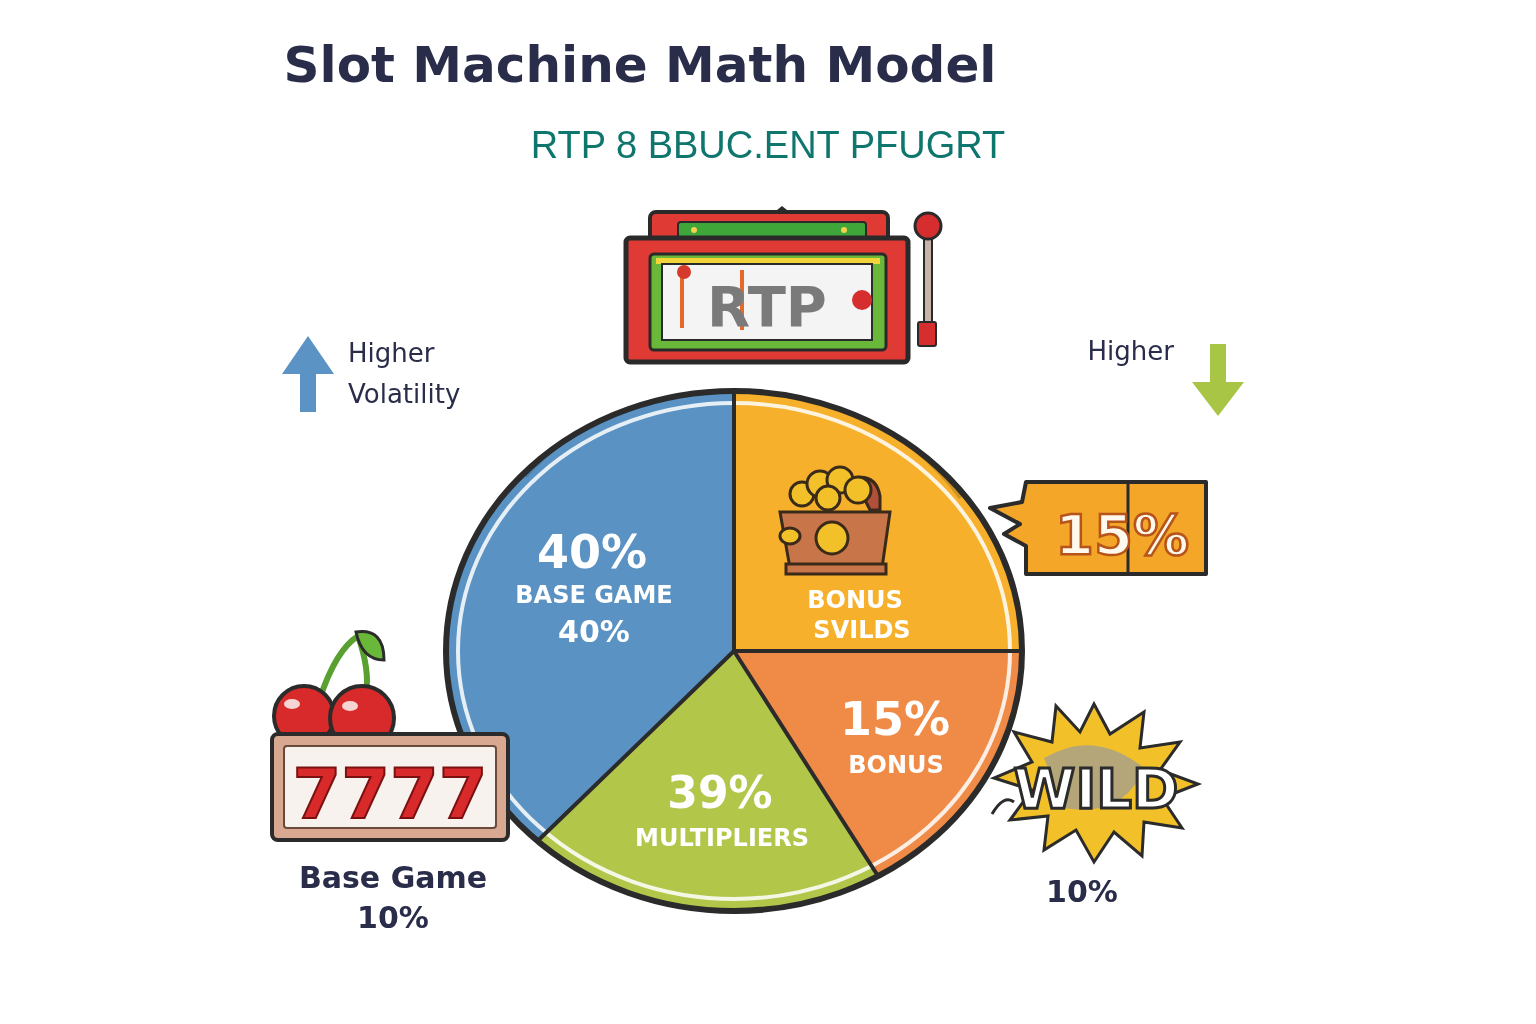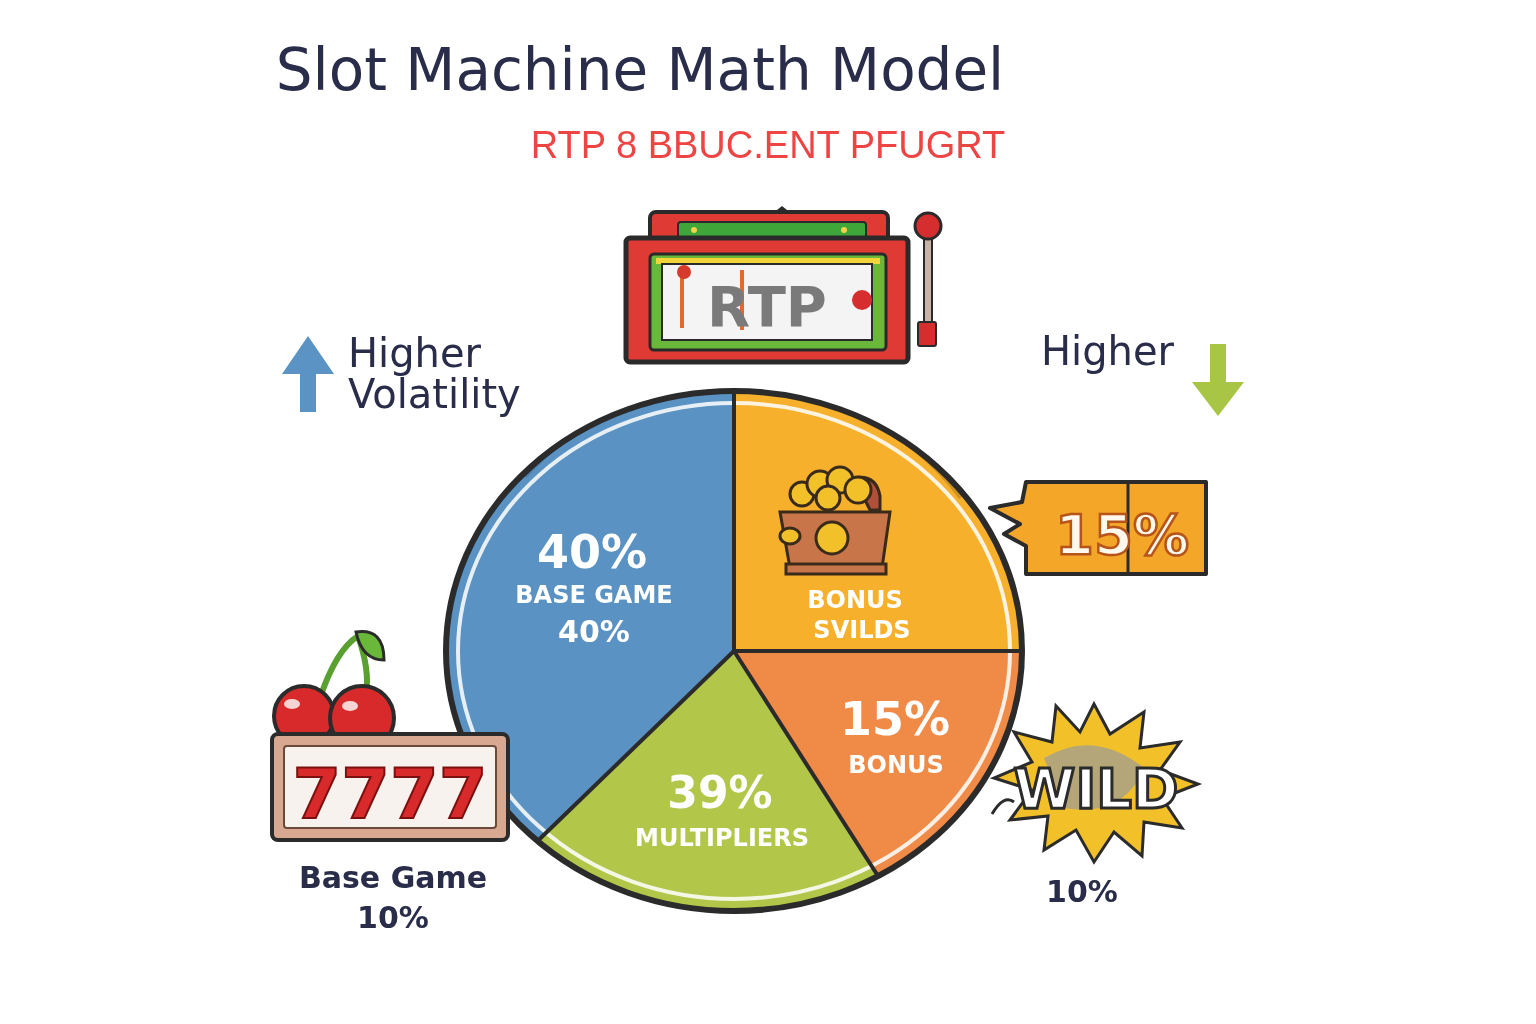--- a/index.html
+++ b/index.html
@@ -3,27 +3,27 @@
 <meta charset="utf-8">
 <style>
   html, body { margin: 0; padding: 0; }
   body {
     width: 1536px; height: 1024px; background: #ffffff; position: relative; overflow: hidden;
     font-family: "DejaVu Sans", sans-serif; color: #2a2d4a;
   }
   .abs { position: absolute; }
   .title {
     left: 0; width: 1280px; top: 36px; text-align: center;
-    font-size: 58px; font-weight: normal; color: #2a2d4a; letter-spacing: 0px;
+    font-size: 50px; font-weight: bold; color: #2a2d4a; letter-spacing: 0px;
   }
   .subtitle {
     left: 0; width: 1536px; top: 124px; text-align: center;
-    font-family: "Liberation Sans", sans-serif; font-size: 38px; color: #ef4444; letter-spacing: 0px;
+    font-family: "Liberation Sans", sans-serif; font-size: 38px; color: #0f766e; letter-spacing: 0px;
   }
-  .side-label { font-size: 40px; line-height: 41px; color: #2a2d4a; }
+  .side-label { font-size: 26px; line-height: 41px; color: #2a2d4a; }
   .side-label.right { text-align: right; }
   .bottom-label { font-size: 30px; line-height: 40px; font-weight: bold; color: #2a2d4a; text-align: center; }
   svg text { font-family: "DejaVu Sans", sans-serif; font-weight: bold; }
 </style>
 </head>
 <body>
 
 <div class="abs title">Slot Machine Math Model</div>
 <div class="abs subtitle">RTP 8 BBUC.ENT PFUGRT</div>
 

